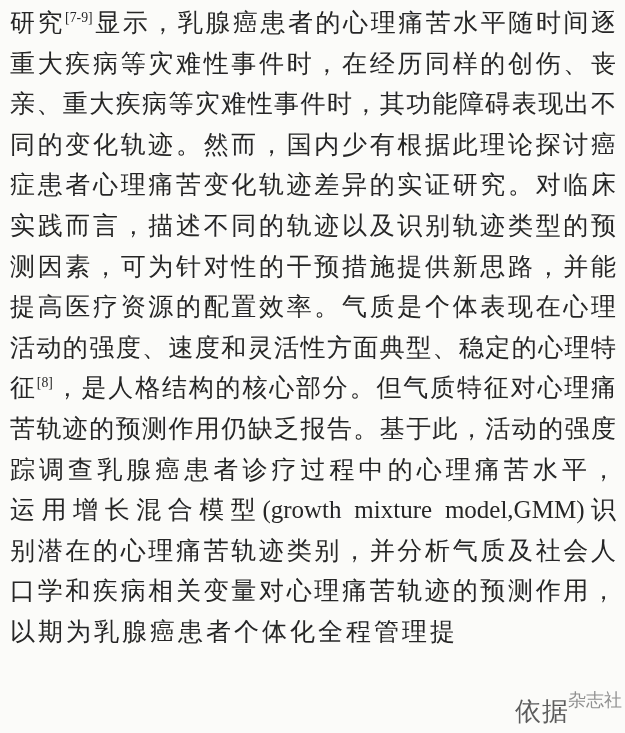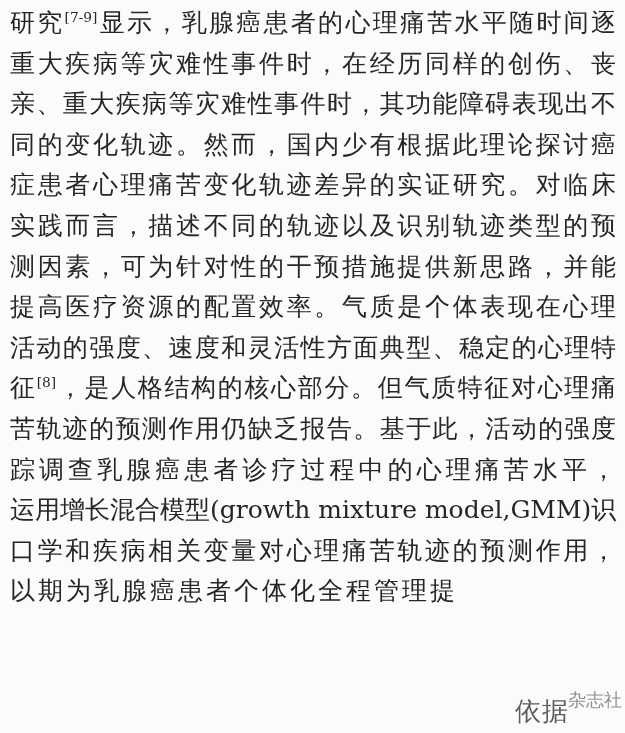--- a/index.html
+++ b/index.html
@@ -7,20 +7,21 @@
     position: relative;
     width: 625px;
     height: 733px;
     background: #fbfbf9;
     overflow: hidden;
     font-family: "DejaVu Serif", "Liberation Serif", serif;
     color: #262626;
   }
   .text-block {
     padding: 3px 9px 3px 10px;
+    font-family: Liberation Serif, serif;
   }
   .line {
     font-size: 25px;
     line-height: 40.6px;
     height: 40.6px;
     white-space: nowrap;
     text-align: justify;
     text-align-last: justify;
     overflow: visible;
   }
@@ -75,19 +76,20 @@
       <div class="line"><span>同的变化轨迹。然而，国内少有根据此理论探讨癌</span></div>
       <div class="line"><span>症患者心理痛苦变化轨迹差异的实证研究。对临床</span></div>
       <div class="line"><span>实践而言，描述不同的轨迹以及识别轨迹类型的预</span></div>
       <div class="line"><span>测因素，可为针对性的干预措施提供新思路，并能</span></div>
       <div class="line"><span>提高医疗资源的配置效率。气质是个体表现在心理</span></div>
       <div class="line"><span>活动的强度、速度和灵活性方面典型、稳定的心理特</span></div>
       <div class="line"><span>征</span><sup>[8]</sup><span>，是人格结构的核心部分。但气质特征对心理痛</span></div>
       <div class="line"><span>苦轨迹的预测作用仍缺乏报告。基于此，活动的强度</span></div>
       <div class="line"><span>踪调查乳腺癌患者诊疗过程中的心理痛苦水平，</span></div>
       <div class="line"><span>运用增长混合模型(growth mixture model,GMM)识</span></div>
+      <div class="line"><span>别潜在的心理痛苦轨迹类别，并分析气质及社会人</span></div>
       <div class="line"><span>口学和疾病相关变量对心理痛苦轨迹的预测作用，</span></div>
       <div class="line left"><span>以期为乳腺癌患者个体化全程管理提</span></div>
     </div>
   <div class="wm-underlay">依据</div>
   <div class="wm-publisher">杂志社</div>
   <div class="wm-teal" style="color: rgb(43, 184, 166);">聚集网</div>
 </div>
 
 </body></html>

